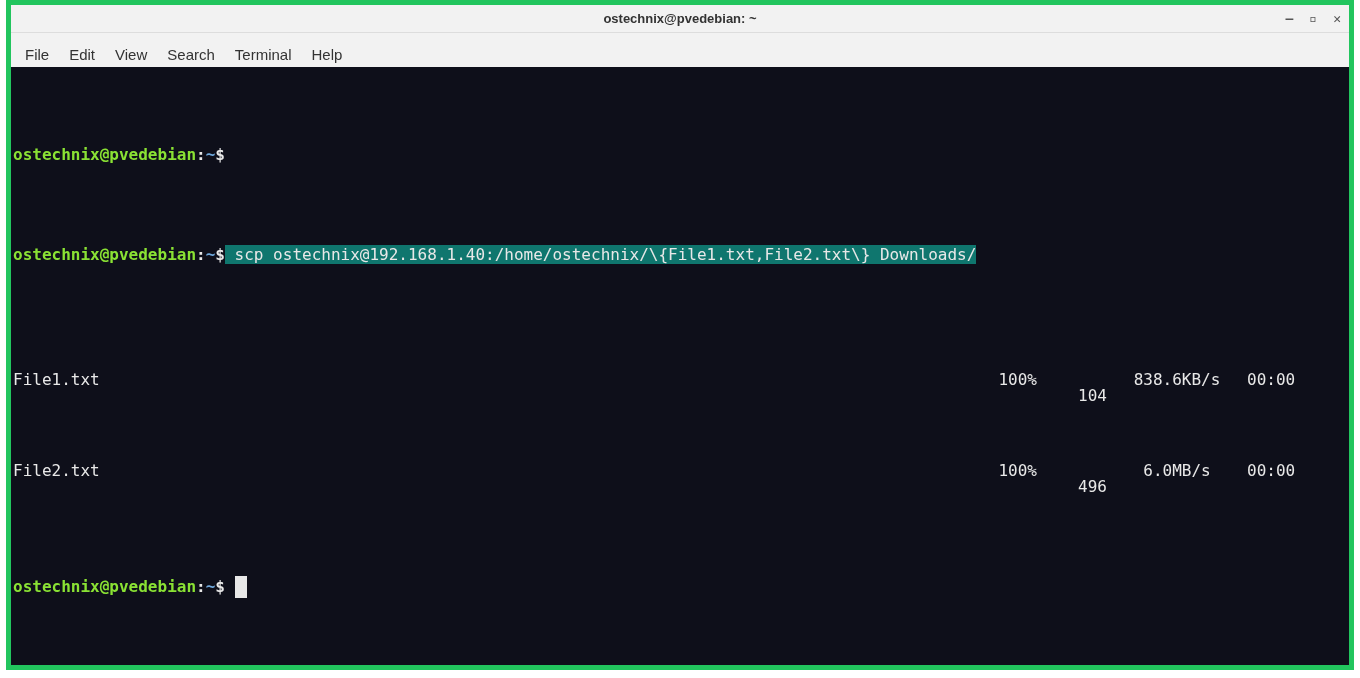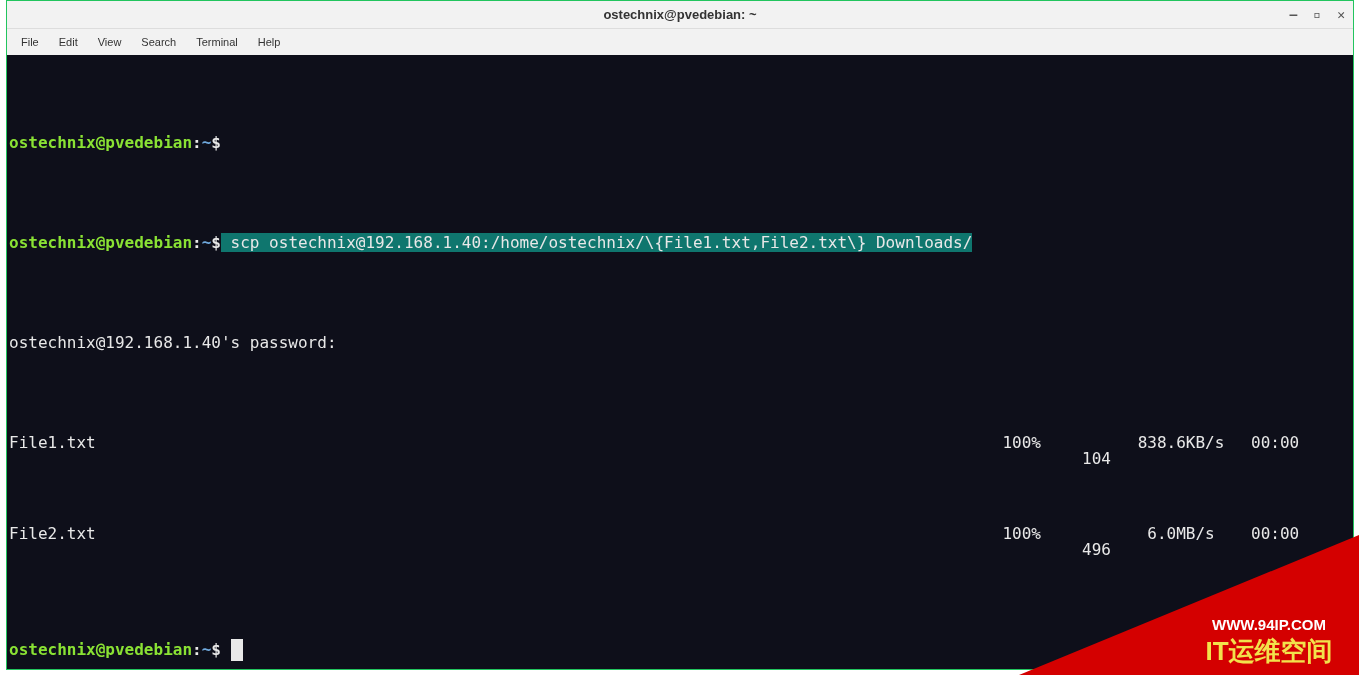--- a/index.html
+++ b/index.html
@@ -1,21 +1,21 @@
 <!DOCTYPE html>
 <html><head>
 <meta charset="utf-8">
 <style>
   * { margin: 0; padding: 0; box-sizing: border-box; }
   html, body { width: 1360px; height: 678px; font-family: sans-serif; overflow: hidden; background:#fff;}
   .window {
     width: 1348px;
     height: 670px;
     margin: 0 auto;
-    border: 1px solid #22c55e;
+    border: 5px solid #22c55e;
     background: #f2f2f2;
     display: flex;
     flex-direction: column;
     position: relative;
   }
   .titlebar {
     height: 28px;
     display: flex;
     align-items: center;
     justify-content: center;
@@ -37,23 +37,24 @@
     color: #555;
     font-size: 13px;
   }
   .win-controls span { cursor: pointer; font-family: monospace;}
   .menubar {
     height: 26px;
     display: flex;
     align-items: center;
     gap: 20px;
     padding: 0 14px;
-    font-size: 11px;
+    font-size: 15px;
     color: #333;
     background: #f2f2f2;
+    margin-top: 8px;
   }
   .menubar span { cursor: pointer; }
   .terminal {
     flex: 1;
     background: #0e0f1a;
     color: #e8e8e8;
     font-family: "DejaVu Sans Mono", "Liberation Mono", monospace;
     font-size: 16px;
     line-height: 25px;
     padding: 0 2px 2px 2px;
@@ -122,21 +123,20 @@
     <span>Terminal</span>
     <span>Help</span>
   </div>
 
   <div class="terminal">
     
     <span class="line"><span class="user">ostechnix@pvedebian</span><span class="colon">:</span><span class="path">~</span><span class="dollar">$</span></span>
     
     <span class="line"><span class="user">ostechnix@pvedebian</span><span class="colon">:</span><span class="path">~</span><span class="dollar">$</span><span class="hl"> scp ostechnix@192.168.1.40:/home/ostechnix/\{File1.txt,File2.txt\} Downloads/</span></span>
     
-    <span class="line"><span>ostechnix@192.168.1.40's password:</span></span>
     
     <div class="line xfer-row">
       <span class="xfer-name">File1.txt</span>
       <span class="xfer-gap"></span>
       <span class="xfer-pct">100%</span>
       <span class="xfer-size">104</span>
       <span class="xfer-speed">838.6KB/s</span>
       <span class="xfer-eta">00:00</span>
     </div>
     <div class="line xfer-row">
@@ -144,21 +144,14 @@
       <span class="xfer-gap"></span>
       <span class="xfer-pct">100%</span>
       <span class="xfer-size">496</span>
       <span class="xfer-speed">6.0MB/s</span>
       <span class="xfer-eta">00:00</span>
     </div>
     
     <span class="line"><span class="user">ostechnix@pvedebian</span><span class="colon">:</span><span class="path">~</span><span class="dollar">$</span> <span class="cursor"></span></span>
   </div>
 
-  <div class="watermark">
-    <svg viewBox="0 0 340 140">
-      <polygon points="340,0 340,140 0,140" fill="#d40000"></polygon>
-      <text x="250" y="95" text-anchor="middle" class="wm-url">WWW.94IP.COM</text>
-      <text x="250" y="125" text-anchor="middle" class="wm-text">IT运维空间</text>
-    </svg>
-  </div>
 
 </div>
 
 </body></html>

